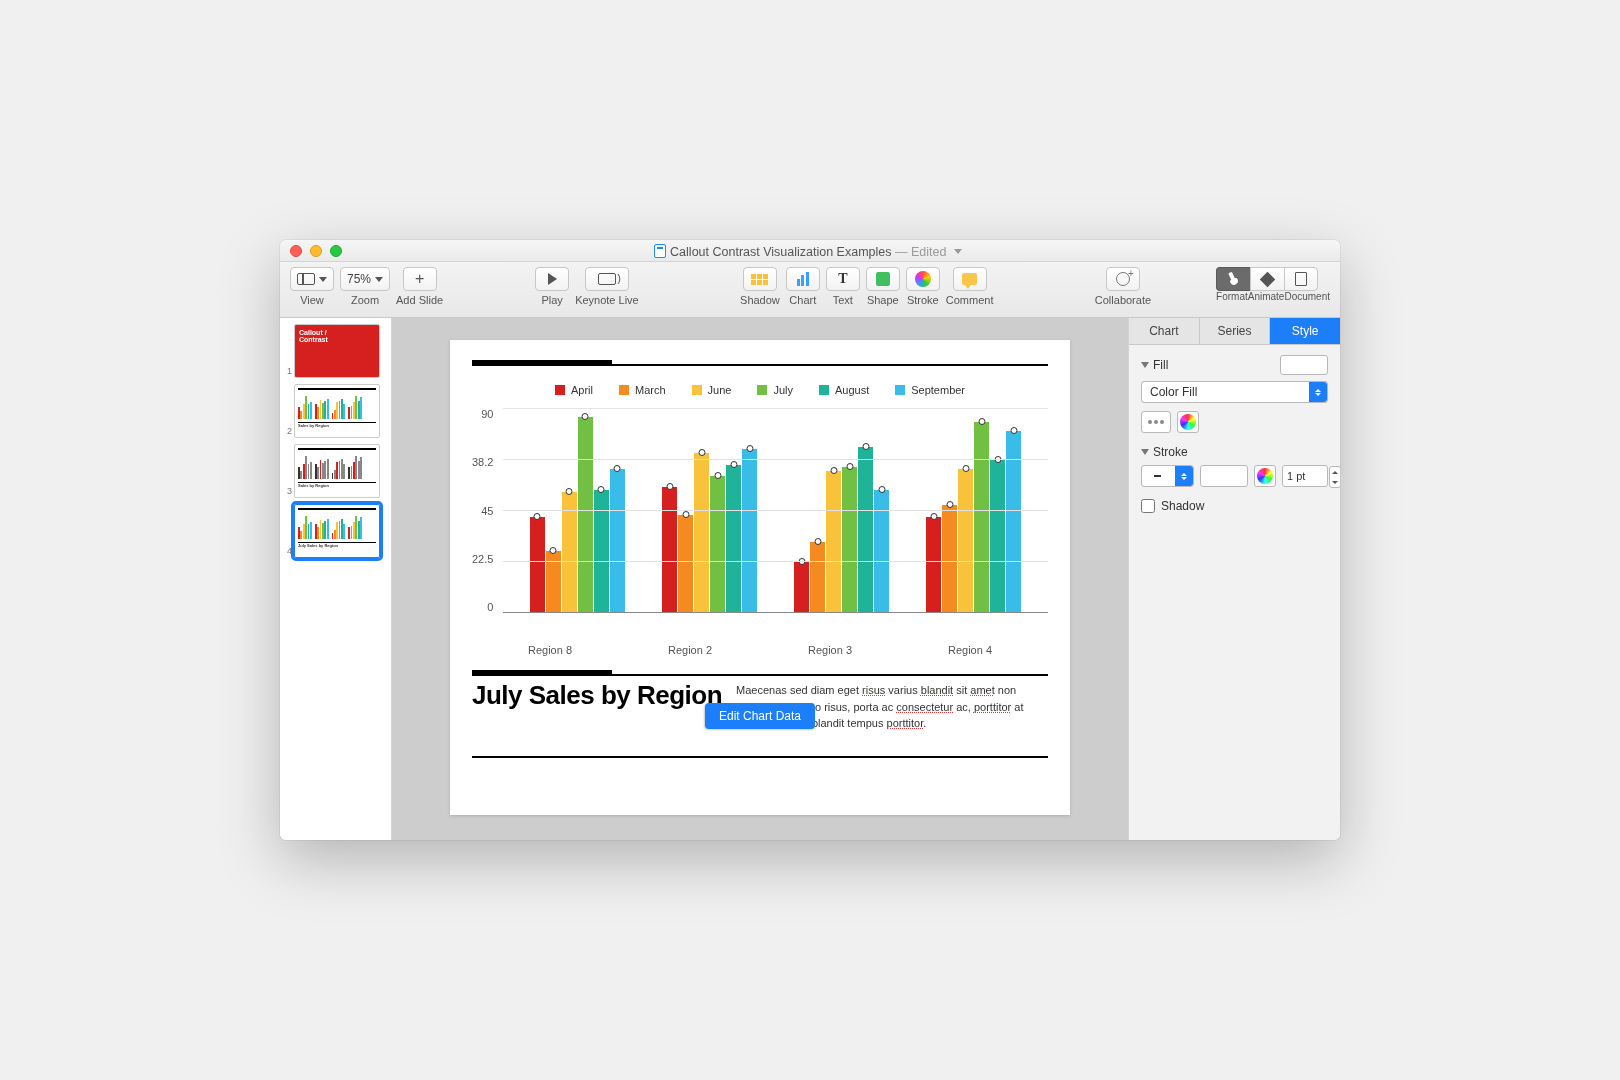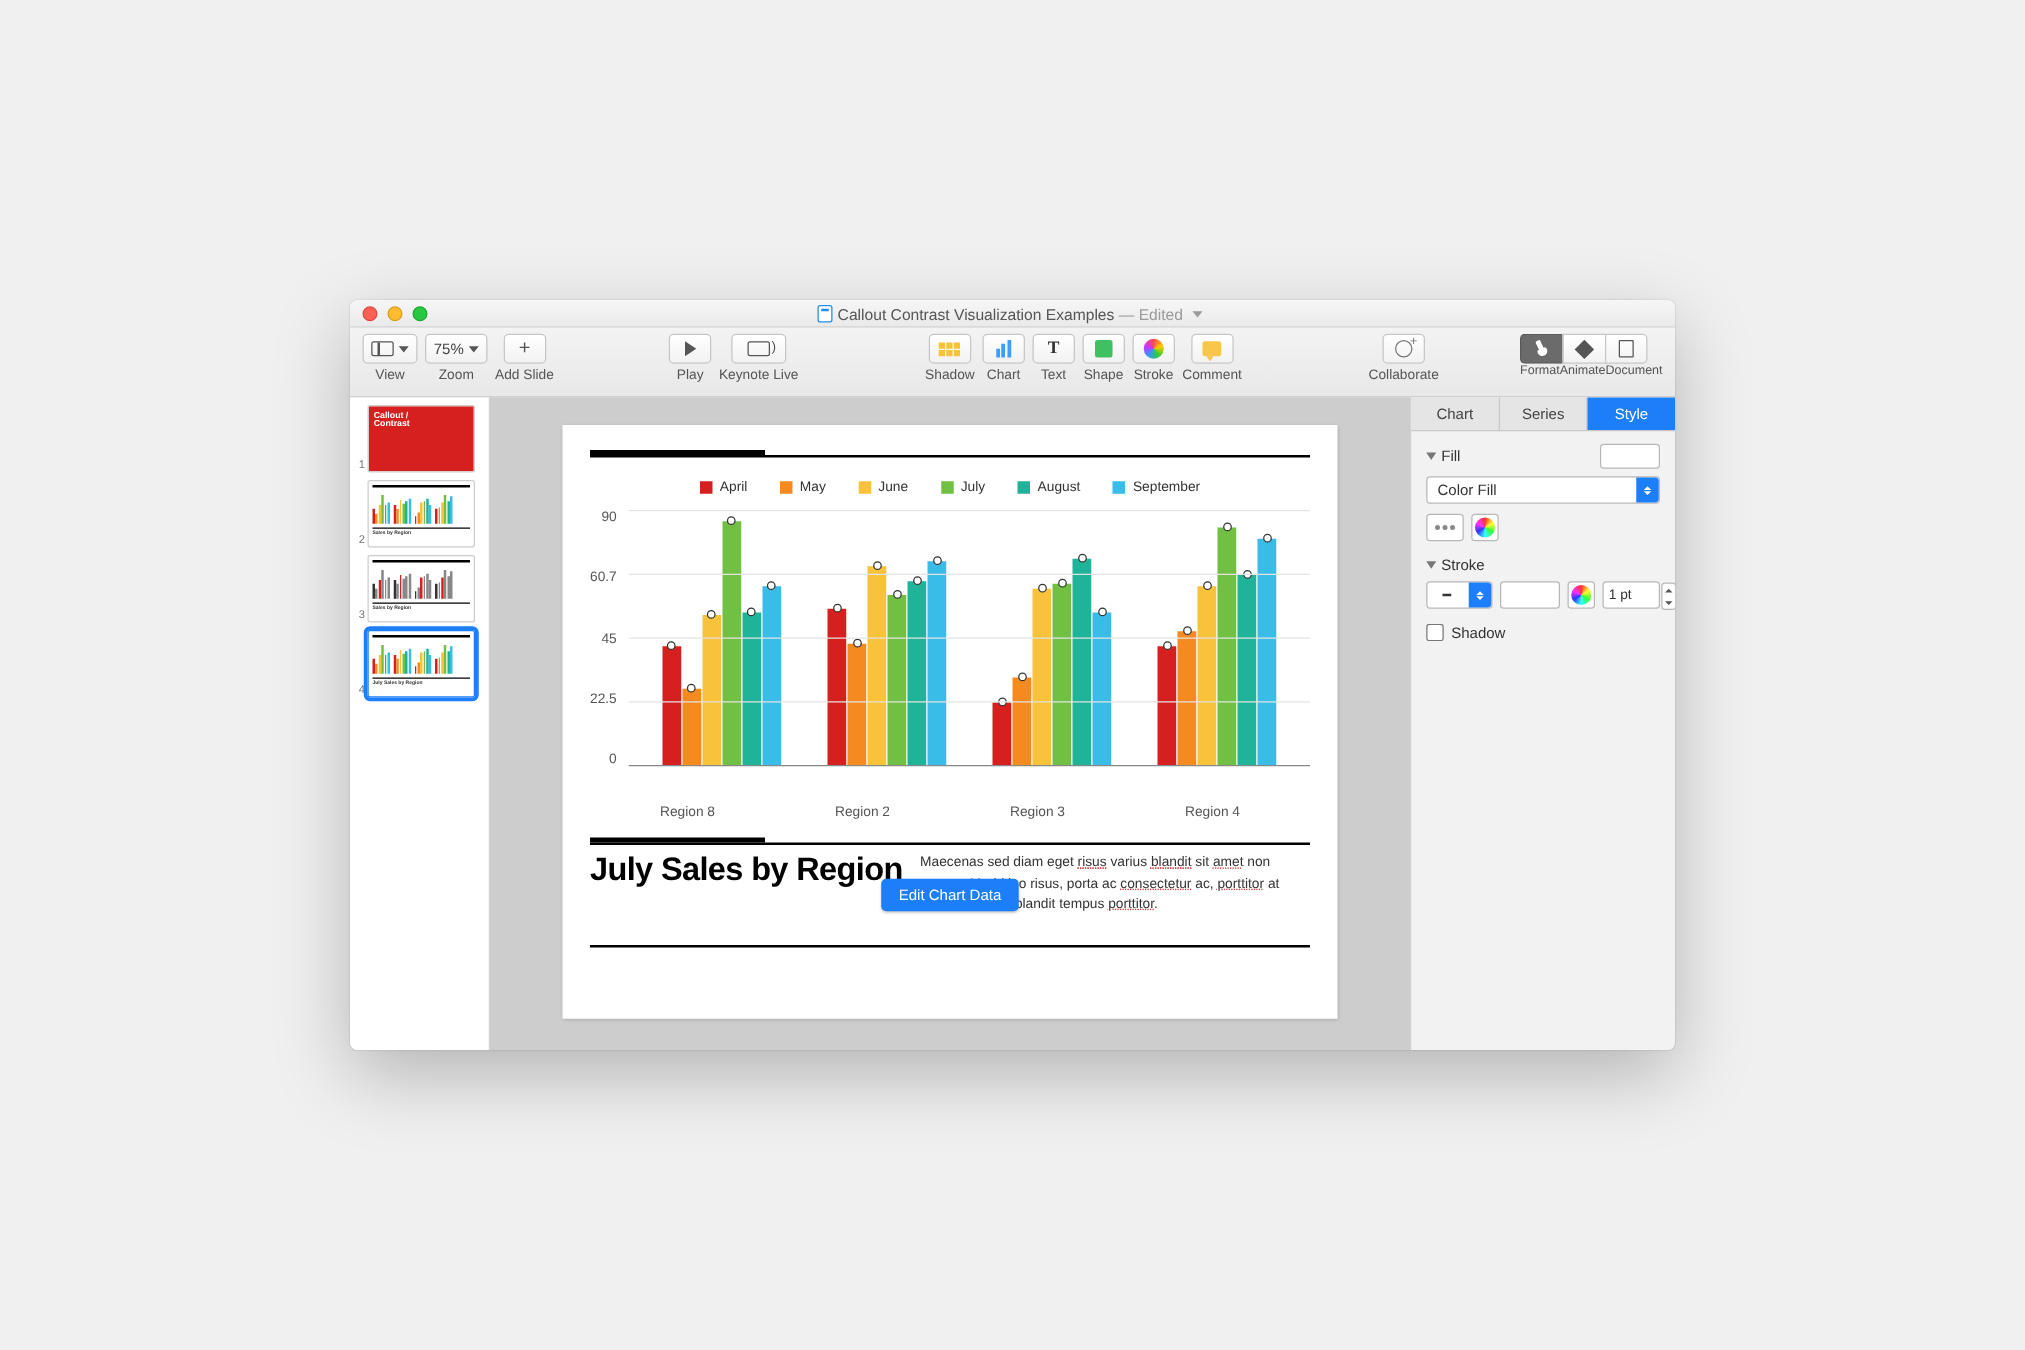--- a/index.html
+++ b/index.html
@@ -454,21 +454,21 @@
             <div class="seg-black"></div>
           </div>
 
         <div class="legend" id="legend">
             <div class="legend-item">
               <span class="swatch" style="background:#d62020"></span>
               <span>April</span>
             </div>
             <div class="legend-item">
               <span class="swatch" style="background:#f58a20"></span>
-              <span>May</span>
+              <span>March</span>
             </div>
             <div class="legend-item">
               <span class="swatch" style="background:#f8c23a"></span>
               <span>June</span>
             </div>
             <div class="legend-item">
               <span class="swatch" style="background:#72c043"></span>
               <span>July</span>
             </div>
             <div class="legend-item">
@@ -477,21 +477,21 @@
             </div>
             <div class="legend-item">
               <span class="swatch" style="background:#3abce8"></span>
               <span>September</span>
             </div>
           </div>
 
         <div class="chart-wrap">
           <div class="yaxis" id="yaxis">
               <span>90</span>
-              <span>60.7</span>
+              <span>38.2</span>
               <span>45</span>
               <span>22.5</span>
               <span>0</span>
             </div>
           <div class="plot" id="plot">
             <div class="groups" id="groups">
                 <div class="bgroup">
                   <div class="bar" title="April Region 1: 42" style="height: 46.6667%; background: rgb(214, 32, 32);">
                     <div class="pt"></div>
                   </div>

